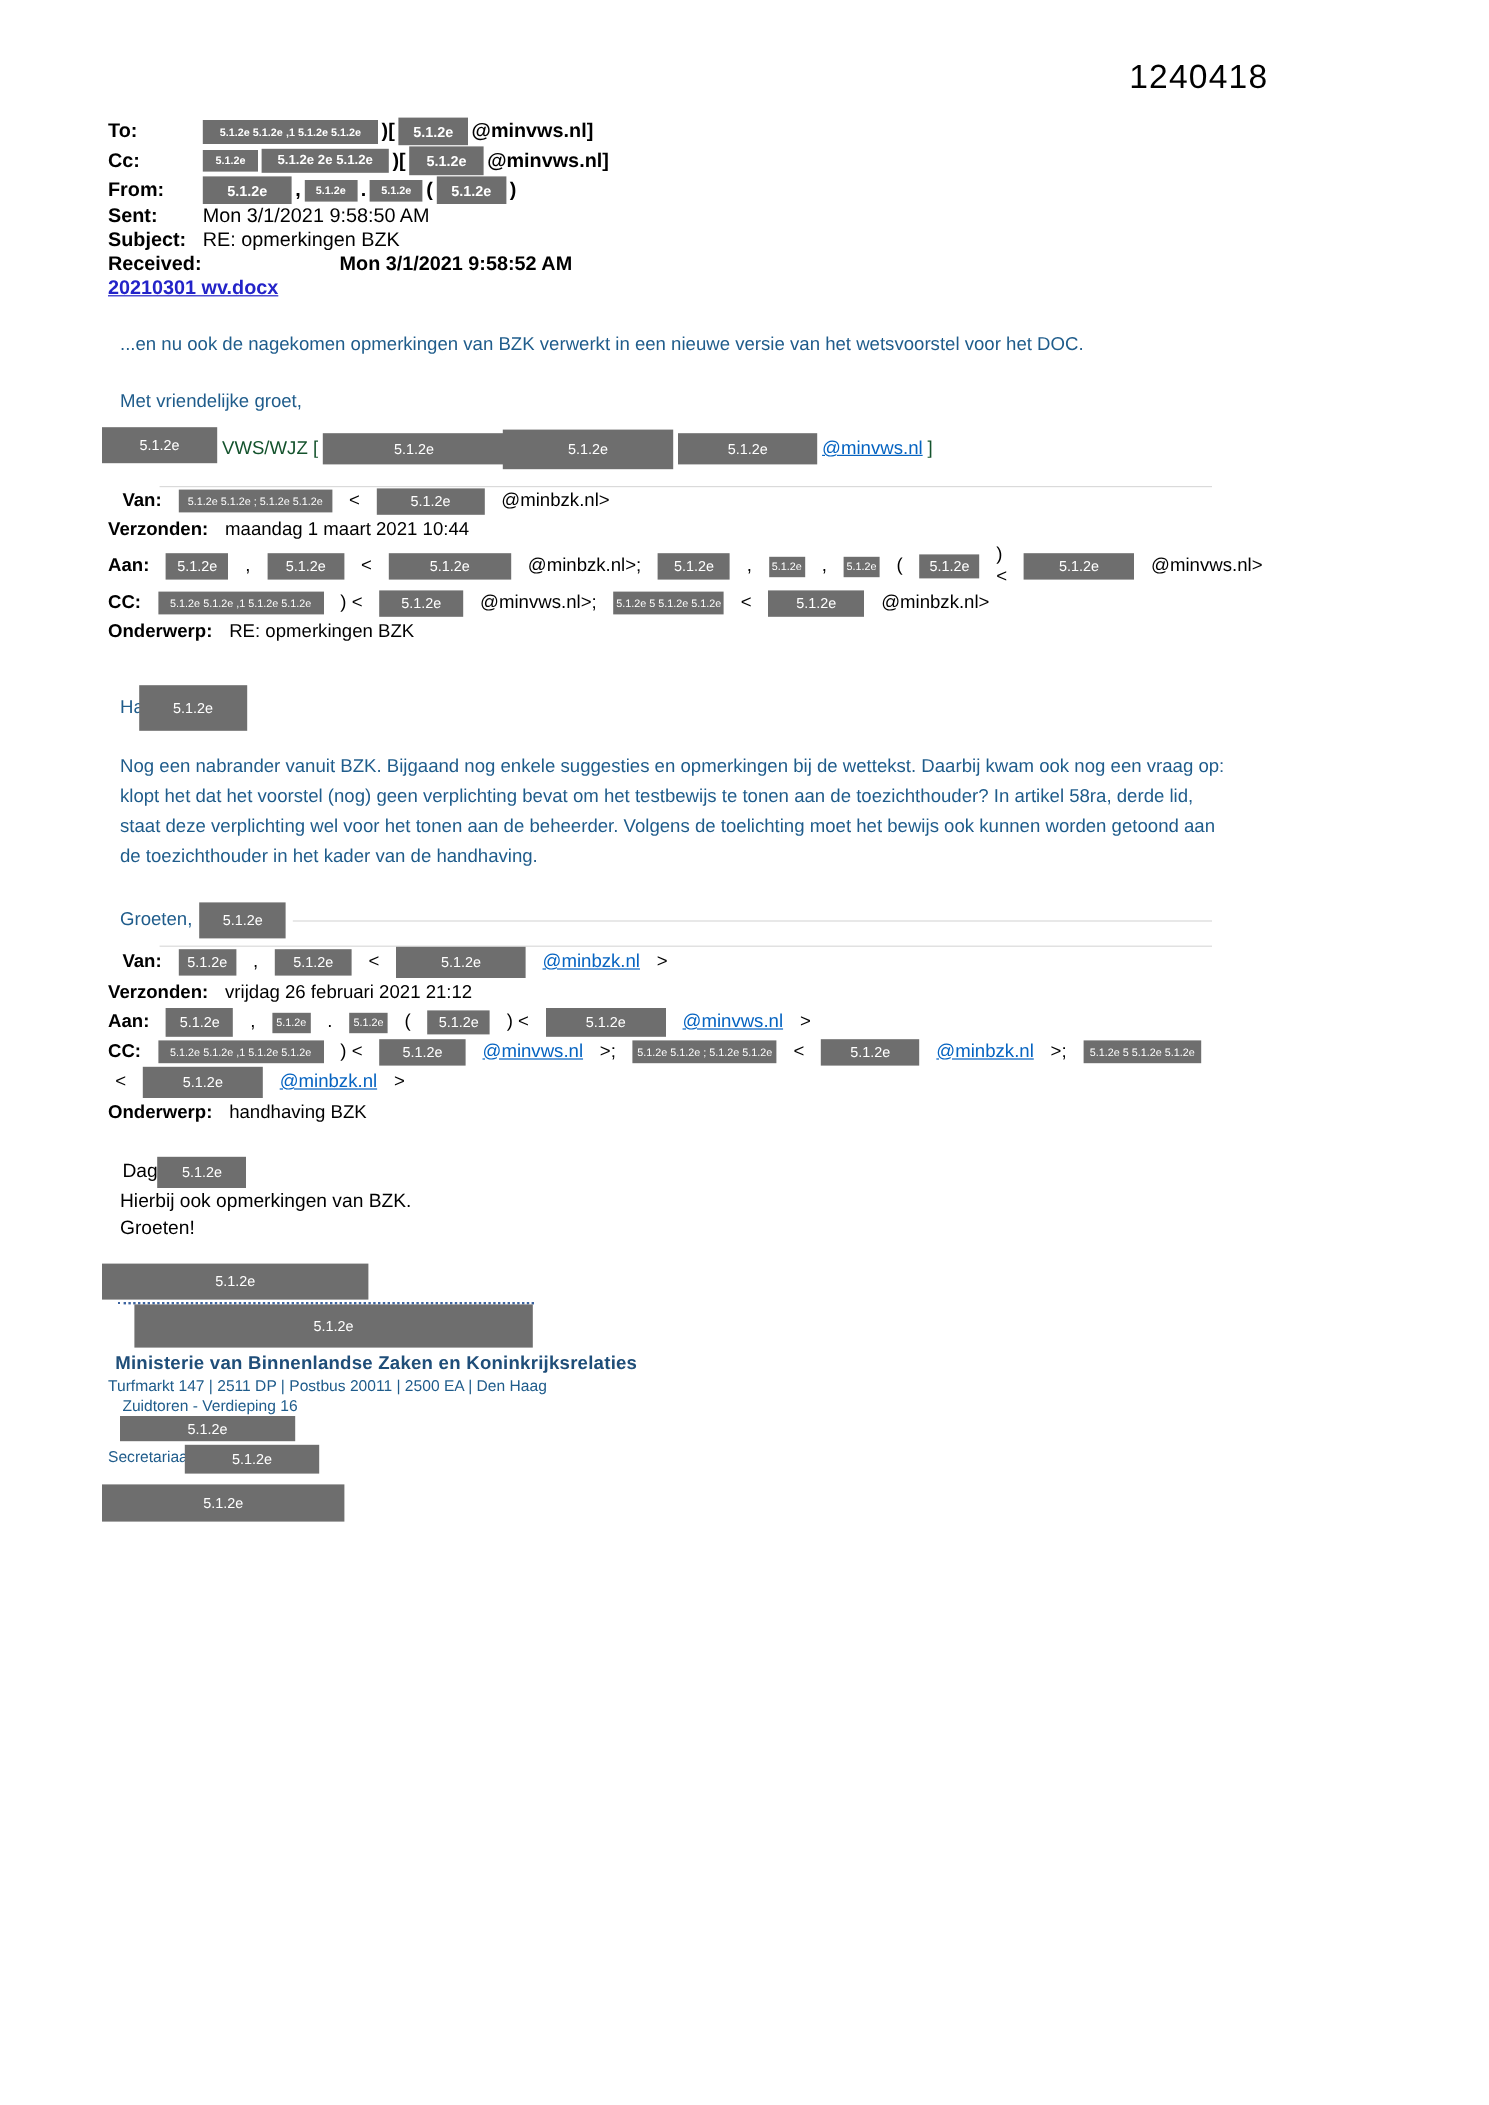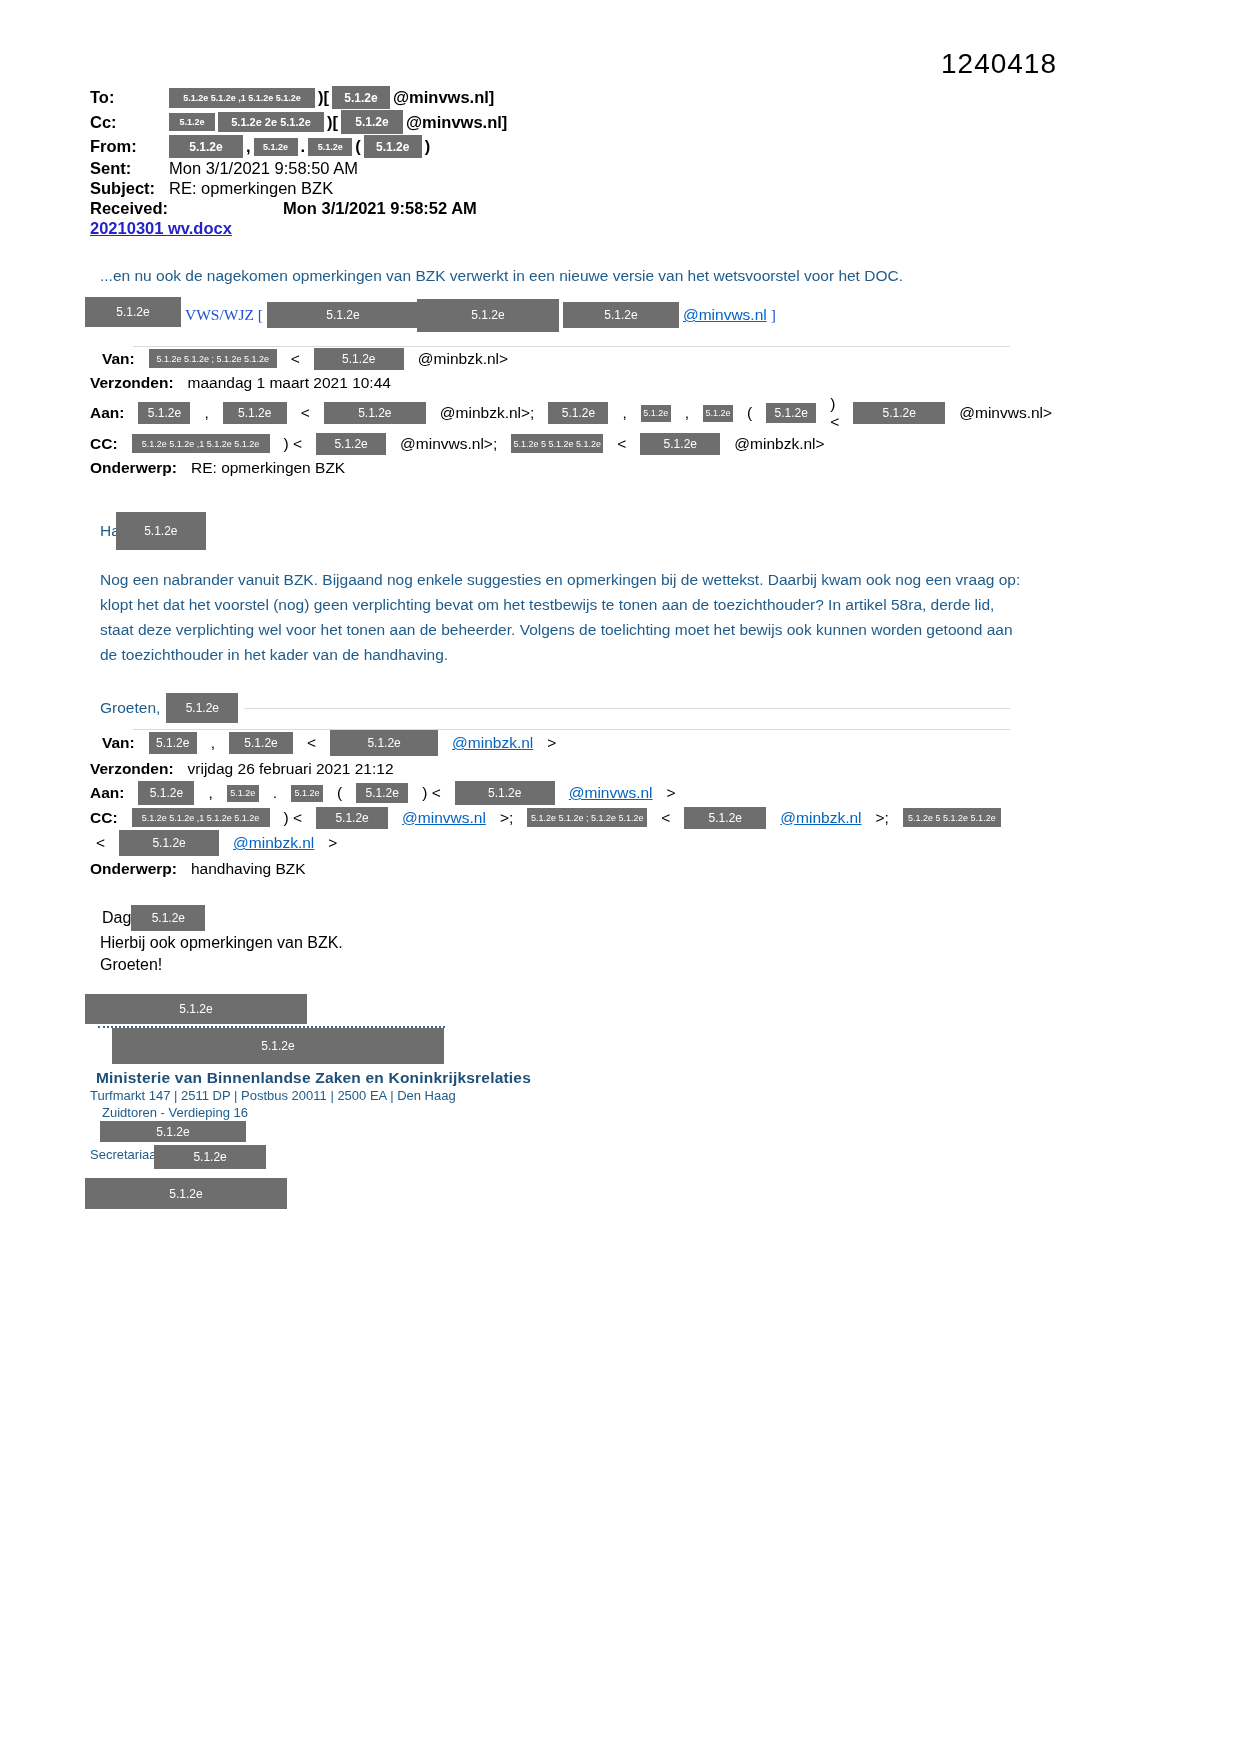--- a/index.html
+++ b/index.html
@@ -2,21 +2,21 @@
 <html><head>
 <meta charset="utf-8">
 <style>
   * { box-sizing: border-box; }
   html,body { margin:0; padding:0; }
   body {
     width:1241px; height:1754px; background:#ffffff; position:relative;
     font-family:"Liberation Sans", sans-serif; color:#000;
   }
   .docnum { position:absolute; top:48px; right:184px; font-size:28px; letter-spacing:1px; color:#000; }
-  .content { position:absolute; top:86px; left:90px; width:940px; }
+  .content { position:absolute; top:98px; left:90px; width:940px; }
 
   
   .red {
     display:inline-flex; align-items:center; justify-content:center;
     background:#6e6e6e; color:#fff; font-size:12px; height:22px;
     flex-shrink:0; vertical-align:middle; text-align:center; overflow:hidden; white-space:nowrap;
   }
   .red.sm { font-size:9px; }
 
   
@@ -25,21 +25,21 @@
   .hval { font-weight:700; }
   a.doclink { color:#2323c8; text-decoration:underline; font-size:16.5px; font-weight:700; }
 
   
   .qrow { display:flex; align-items:center; font-size:15.5px; gap:14px; min-height:23px; margin-bottom:1px; }
   .qlabel { font-weight:700; white-space:pre; }
   a.maillink { color:#0563c1; text-decoration:underline; }
 
   .bluep { color:#1f5c8b; font-size:15.5px; line-height:25px; width:922px; }
   .blue  { color:#1f5c8b; }
-  .grayblue { color:#1d4ed8;font-family:Liberation Serif, serif; }
+  .grayblue { color:#14532d; }
   .rule { border-top:1px solid #dadada; margin-left:43px; width:877px; }
   .dotted { border-top:2px dotted #3c64a0; width:347px; margin-left:8px; }
 
   .blackp { font-size:16px; line-height:22px; color:#000; }
   .sigline { color:#1f5c8b; font-size:13px; line-height:17px; }
   .ministry { color:#1f4e79; font-weight:700; font-size:15.5px; letter-spacing:0.2px; }
   .row { display:flex; align-items:center; }
 </style>
 </head>
 <body>
@@ -93,20 +93,21 @@
     <span class="hval" style="font-weight:700;margin-left:114px;">Mon 3/1/2021 9:58:52 AM</span>
   </div>
 
   <div style="margin-top:1px;">
     <a class="doclink" href="#">20210301 wv.docx</a>
   </div>
 
   
   <div class="bluep" style="margin-top:25px;margin-left:10px;">...en nu ook de nagekomen opmerkingen van BZK verwerkt in een nieuwe versie van het wetsvoorstel voor het DOC.</div>
 
+  <div class="bluep" style="margin-top:22px;margin-left:10px;">Met vriendelijke groet,</div>
 
   
   <div class="row" style="margin-top:10px;height:34px;gap:4px;">
     <span class="red" style="width:96px;height:30px;margin-left:-5px;position:relative;top:-3px;">5.1.2e</span>
     <span class="grayblue" style="font-size:15.5px;">VWS/WJZ [</span>
     <span class="red" style="width:152px;height:26px;">5.1.2e</span>
     <span class="red" style="width:142px;height:33px;margin-left:-6px;">5.1.2e</span>
     <span class="red" style="width:116px;height:26px;">5.1.2e</span>
     <a class="maillink" style="font-size:15.5px;" href="#">@minvws.nl</a>
     <span class="grayblue" style="font-size:15.5px;">]</span>

